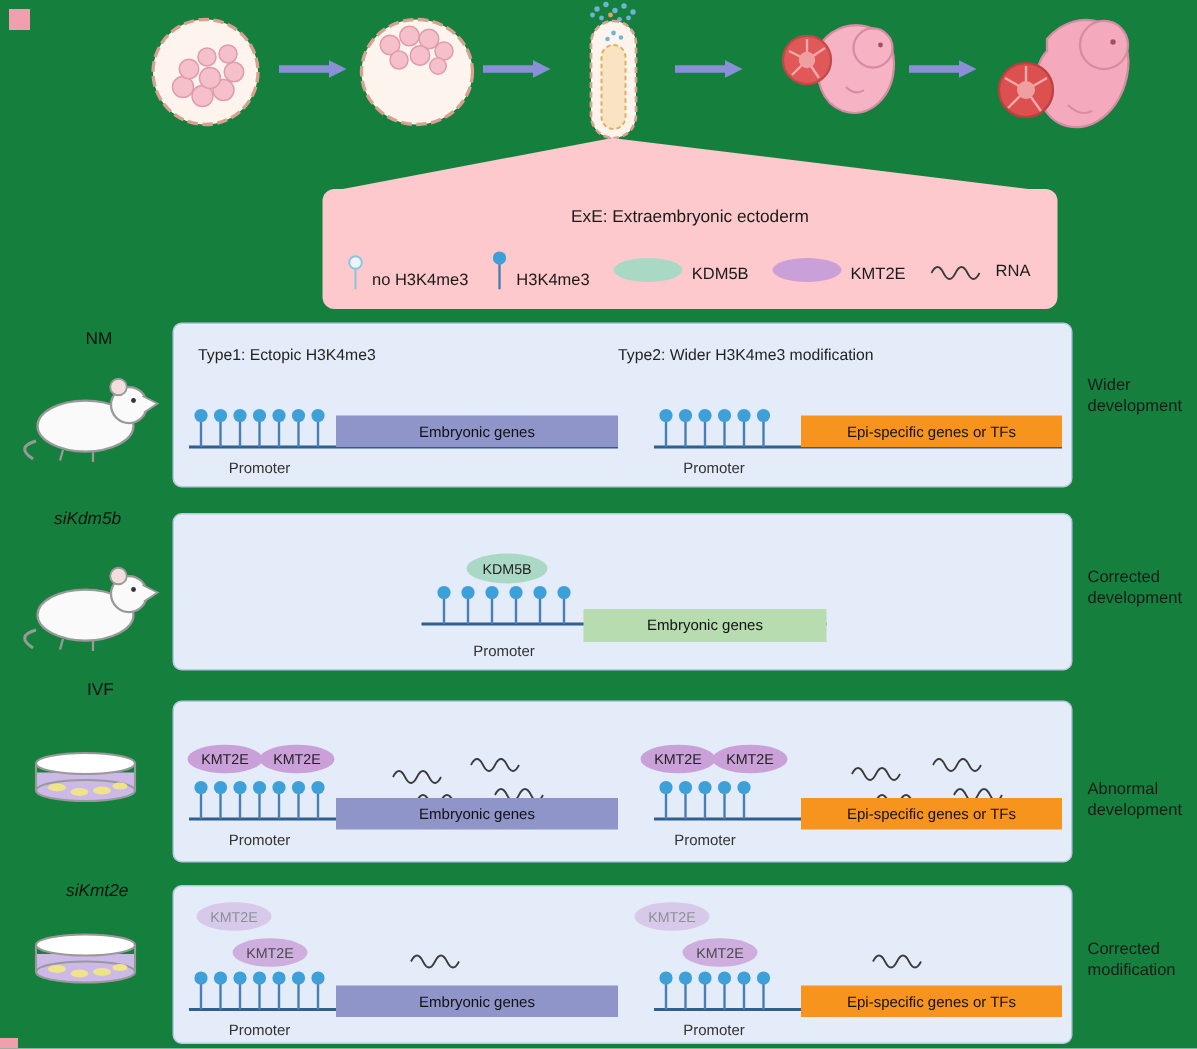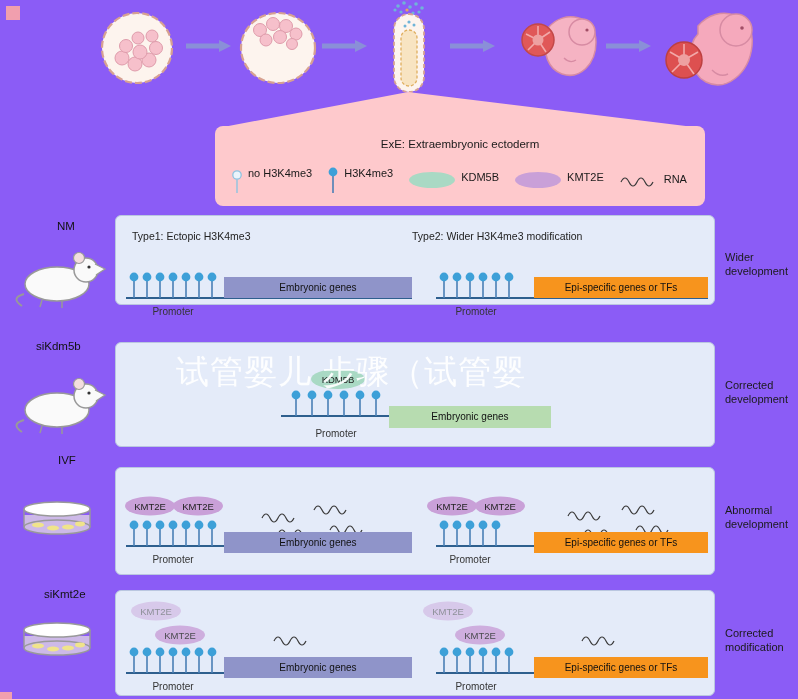--- a/index.html
+++ b/index.html
@@ -1,28 +1,28 @@
 <!DOCTYPE html>
 <html><head>
 <meta charset="utf-8">
 <style>
   *{margin:0;padding:0;box-sizing:border-box}
   html,body{background:#d7e3f1}
-  #stage{position:relative;width:798px;height:699px;background:#8b5cf6;overflow:hidden;
+  #stage{position:relative;width:798px;height:699px;background:#15803d;overflow:hidden;
          font-family:"Liberation Sans",sans-serif;color:#1a1a1a}
   .abs{position:absolute}
   svg text{font-family:"Liberation Sans",sans-serif}
   .panel{position:absolute;left:115px;width:600px;background:#e4ebf9;
          border:1px solid #bac7e0;border-radius:6px}
   .row-label{position:absolute;font-size:11.5px;color:#111}
-  .gene-italic{}
+  .gene-italic{font-style:italic}
   .dev-label{position:absolute;left:725px;width:70px;font-size:11px;color:#1a1a1a;line-height:1.3}
   .legend{position:absolute;left:231px;top:167px;display:flex;align-items:center;gap:15px;
           font-size:11px;color:#1a1a1a}
-  .legend .item{display:flex;align-items:flex-start;gap:5px}
+  .legend .item{display:flex;align-items:flex-end;gap:5px}
   .watermark{position:absolute;left:176px;top:350px;font-size:33px;
              color:rgba(255,255,255,.93);white-space:nowrap;letter-spacing:1px}
   .pink-sq{position:absolute;background:#f19fae}
   .base{stroke:#2e5f8e;stroke-width:2;fill:none}
   .hdr{font-size:10.5px;fill:#222}
   .bx{font-size:10px;fill:#111;text-anchor:middle}
   .sm{font-size:10px;fill:#333;text-anchor:middle}
 </style>
 </head>
 <body>
@@ -189,21 +189,21 @@
       </svg>
       <span>RNA</span>
     </span>
   </div>
 
   <div class="row-label" style="left:57px;top:220px">NM</div>
   <svg class="abs" style="left:12px;top:236px" width="100" height="78">
       <use href="#mouse"></use>
     </svg>
 
-  <div class="panel" style="top:215px;height:90px">
+  <div class="panel" style="top:215px;height:110px">
     <svg width="598" height="108">
       <text x="16" y="24" class="hdr">Type1: Ectopic H3K4me3</text>
       <text x="296" y="24" class="hdr">Type2: Wider H3K4me3 modification</text>
 
       <line x1="10" y1="82" x2="296" y2="82" class="base"></line>
       <use href="#lolli" x="18" y="82"></use>
       <use href="#lolli" x="31" y="82"></use>
       <use href="#lolli" x="44" y="82"></use>
       <use href="#lolli" x="57" y="82"></use>
       <use href="#lolli" x="70" y="82"></use>
@@ -242,21 +242,20 @@
       <use href="#lolli" x="244" y="73"></use>
       <use href="#lolli" x="260" y="73"></use>
       <use href="#kdm5b-tag" x="222" y="36"></use>
       <rect x="273" y="63" width="162" height="22" fill="#b7dcb0"></rect>
       <text x="354" y="77" class="bx">Embryonic genes</text>
       <text x="220" y="94" class="sm">Promoter</text>
     </svg>
   </div>
   <div class="dev-label" style="top:378px">Corrected development</div>
 
-  <div class="watermark">试管婴儿 步骤（试管婴</div>
 
   <div class="row-label" style="left:58px;top:454px">IVF</div>
   <svg class="abs" style="left:22px;top:495px" width="72" height="46">
       <use href="#dish"></use>
     </svg>
 
   <div class="panel" style="top:467px;height:108px">
     <svg width="598" height="106">
       <line x1="10" y1="78" x2="296" y2="78" class="base"></line>
       <use href="#kmt2e-tag" x="34" y="38"></use>
@@ -286,21 +285,21 @@
       <use href="#lolli" x="380" y="78"></use>
       <use href="#rna" x="452" y="48"></use>
       <use href="#rna" x="506" y="42"></use>
       <use href="#rna" x="468" y="66"></use>
       <use href="#rna" x="520" y="62"></use>
       <rect x="418" y="64" width="174" height="21" fill="#f7941d"></rect>
       <text x="505" y="78" class="bx">Epi-specific genes or TFs</text>
       <text x="354" y="95" class="sm">Promoter</text>
     </svg>
   </div>
-  <div class="dev-label" style="top:503px">Abnormal development</div>
+  <div class="dev-label" style="top:519px">Abnormal development</div>
 
   <div class="row-label gene-italic" style="left:44px;top:588px">siKmt2e</div>
   <svg class="abs" style="left:22px;top:616px" width="72" height="46">
       <use href="#dish"></use>
     </svg>
 
   <div class="panel" style="top:590px;height:106px">
     <svg width="598" height="104">
       <line x1="10" y1="82" x2="296" y2="82" class="base"></line>
       <use href="#kmt2e-tag" x="40" y="20" opacity="0.45"></use>

